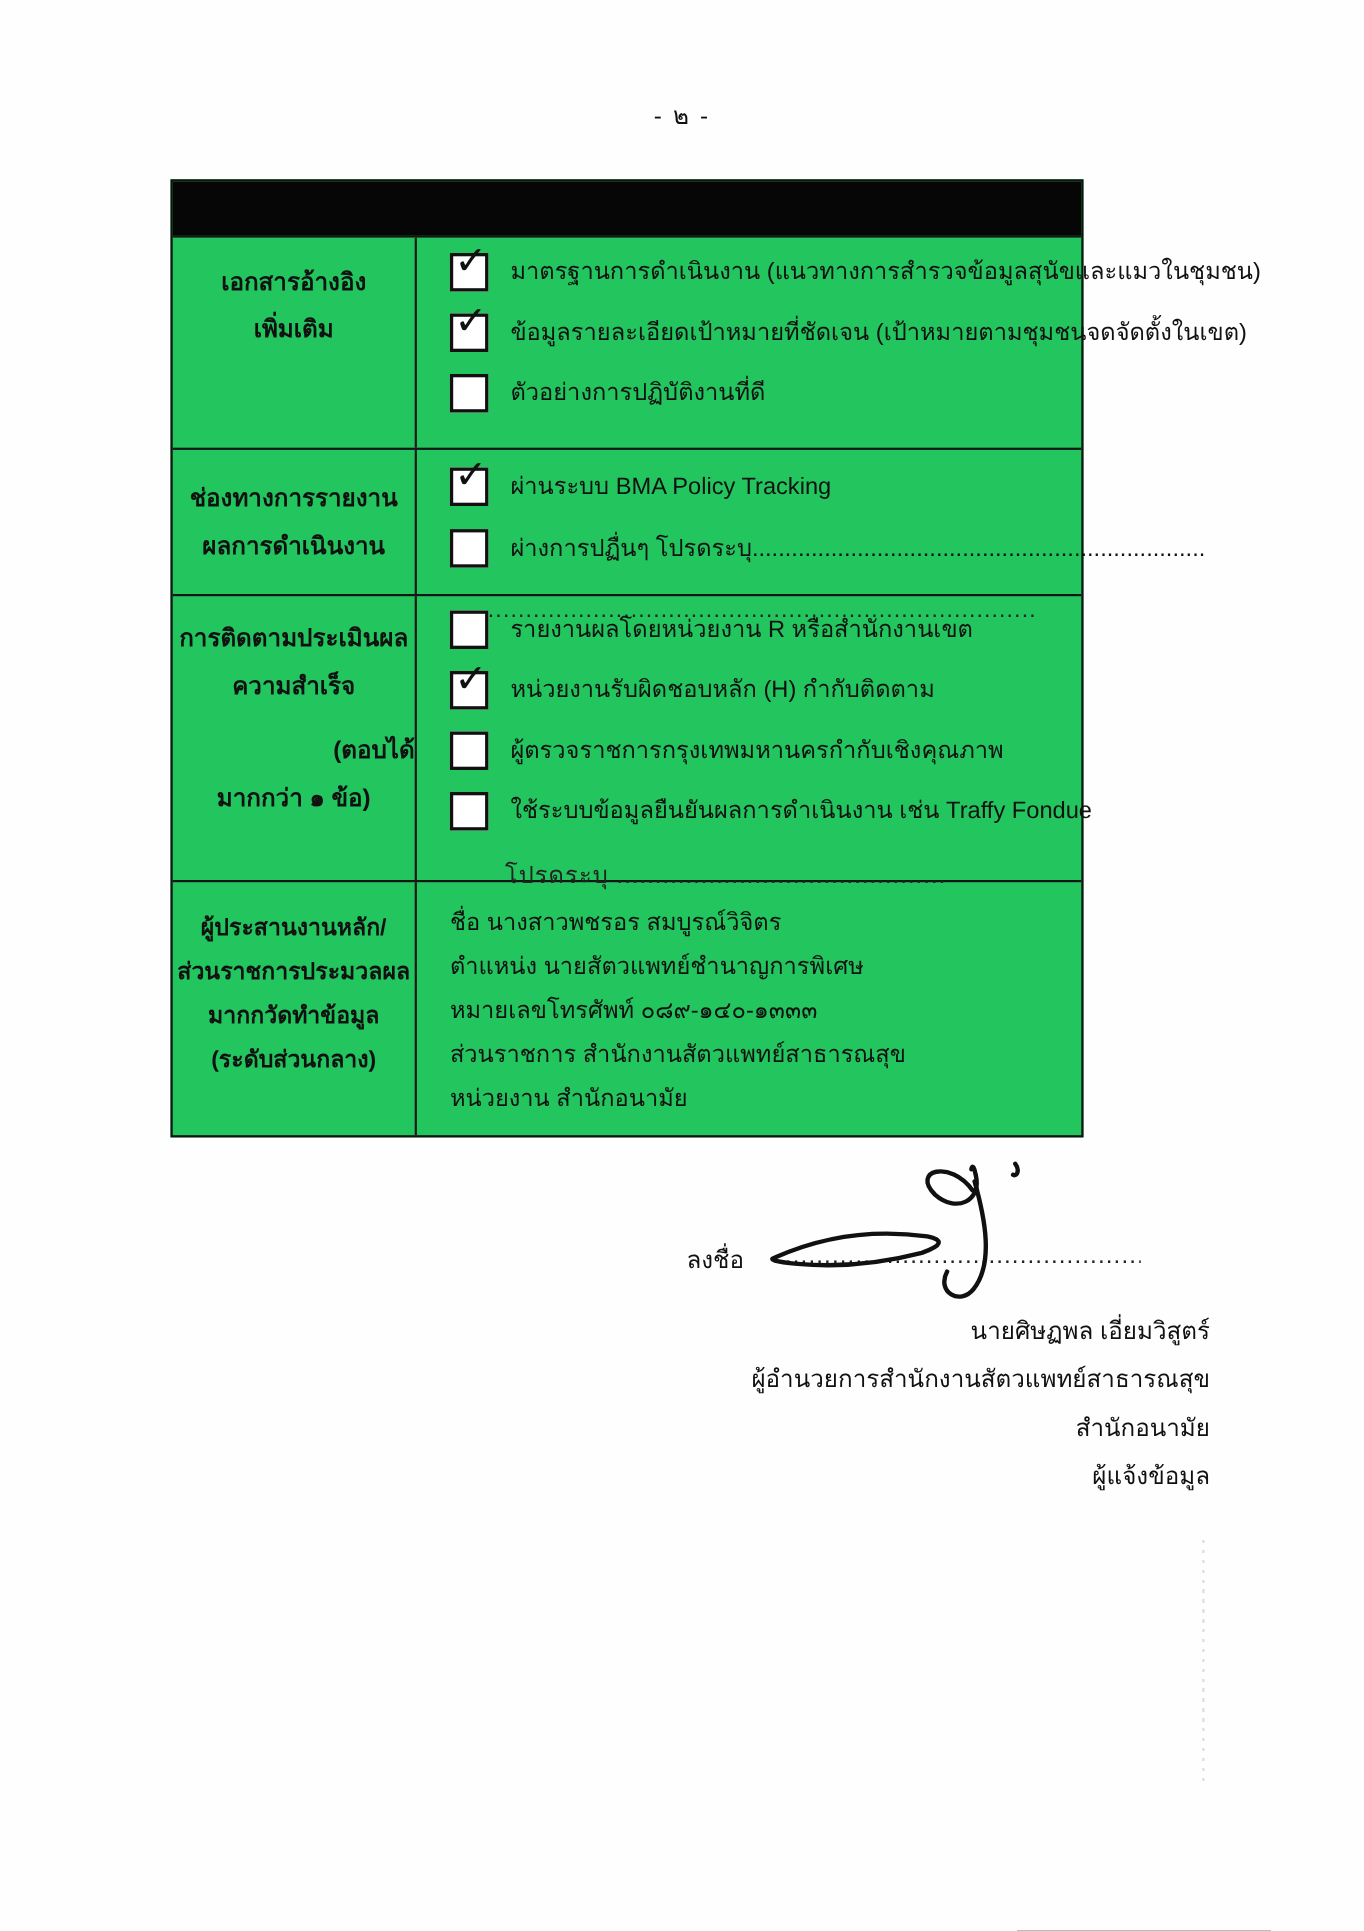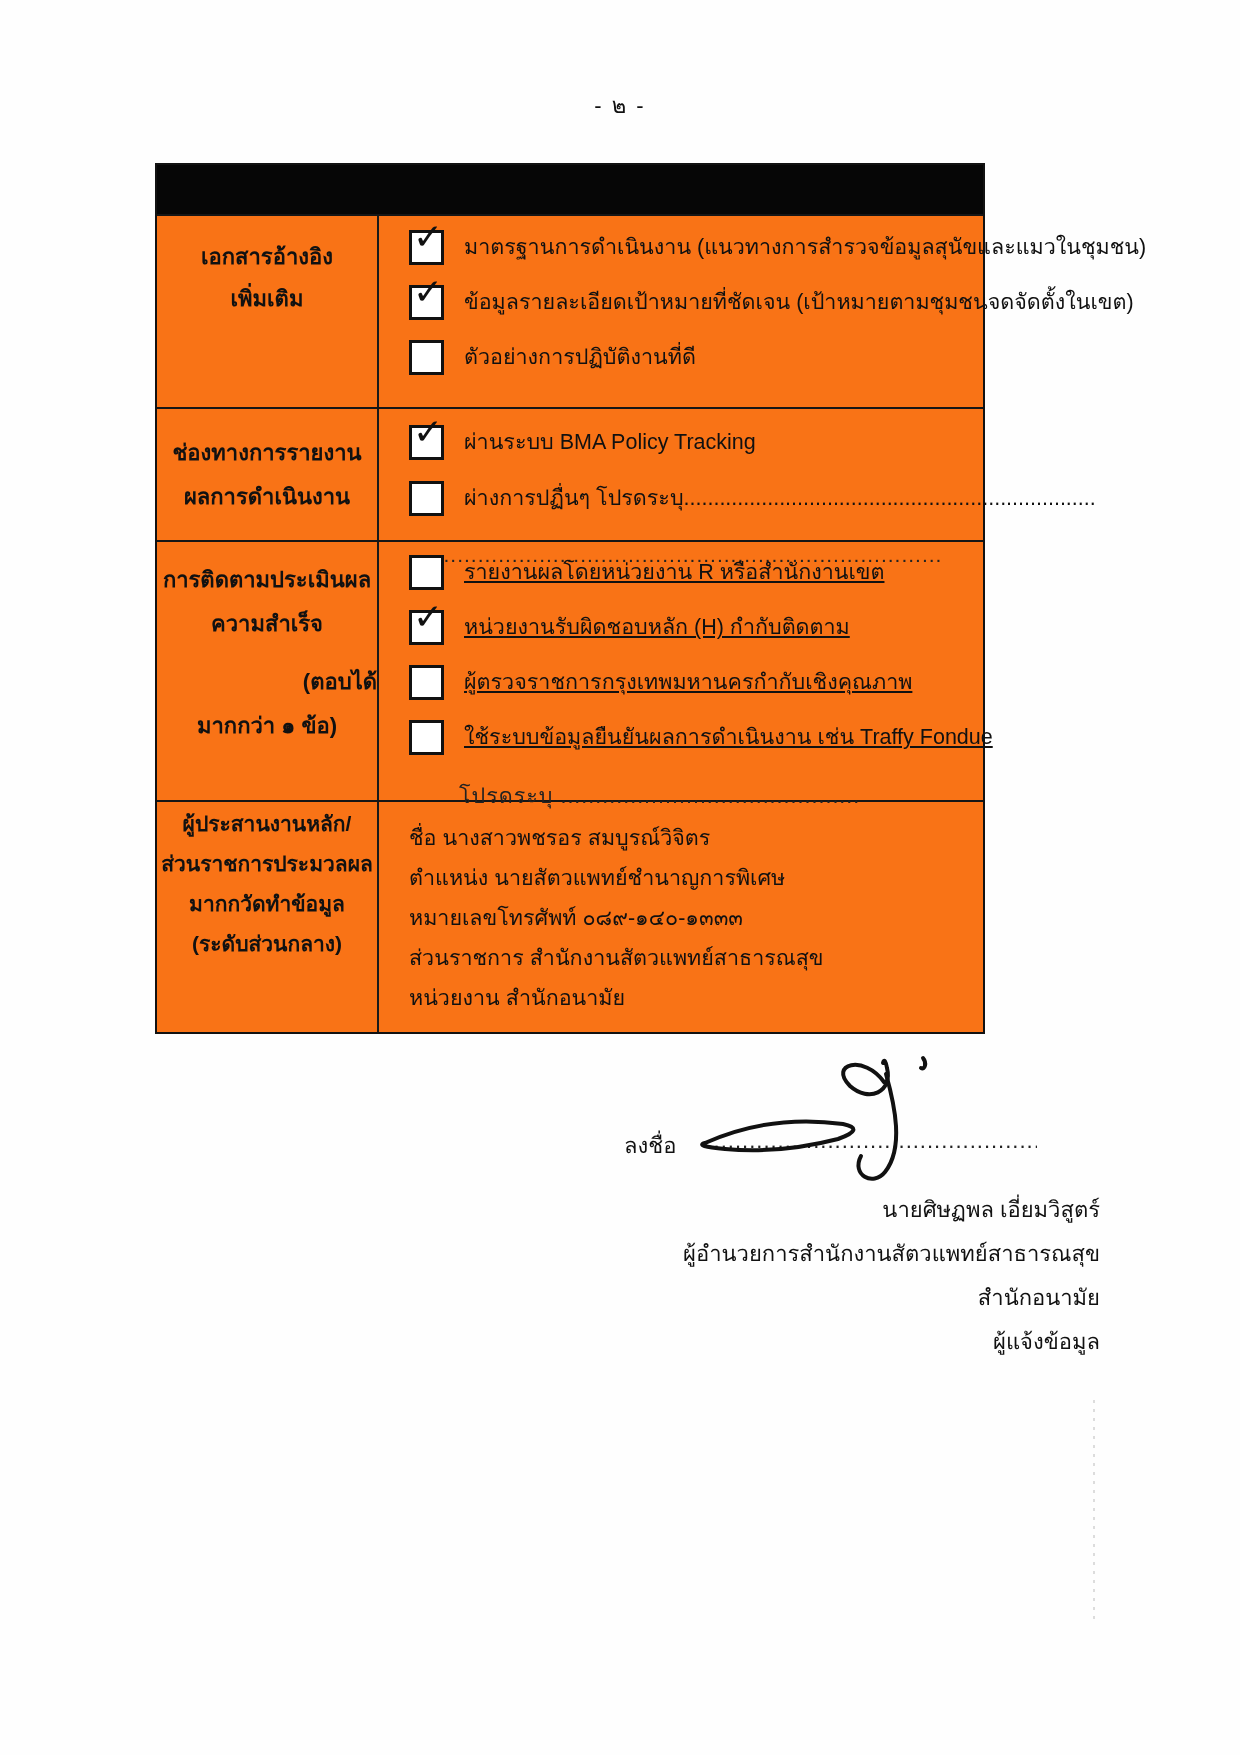--- a/index.html
+++ b/index.html
@@ -15,21 +15,21 @@
   .page-number {
     position:absolute; top:88px; left:0; width:1240px;
     text-align:center; font-size:22px; letter-spacing:2px;
   }
 
   
   .doc-table {
     position:absolute; left:155px; top:163px; width:830px;
     border:2px solid #121212;
     box-sizing:border-box;
-    background:#f97316;
+    background:#22c55e;
   }
   .header-bar {
     height:47px; background:#060606;
     border-bottom:2px solid #060606;
     position:relative;
   }
   .t-row { display:flex; border-top:2px solid #161616; box-sizing:border-box; }
   .t-row:first-of-type { border-top:none; }
   .label-cell {
     width:222px; flex:none;
@@ -43,26 +43,26 @@
 
   .row-1 { height:193px; }
   .row-2 { height:133px; }
   .row-3 { height:260px; }
   .row-4 { height:232px; }
 
   .row-1 .label-cell { padding-top:20px; line-height:42px; }
   .row-2 .label-cell { padding-top:22px; line-height:44px; }
   .row-3 .label-cell { padding-top:16px; line-height:44px; }
   .row-3 .label-gap { margin-top:14px;text-align:right; }
-  .row-4 .label-cell { padding-top:2px; line-height:40px; font-size:21px; }
+  .row-4 .label-cell { padding-top:22px; line-height:40px; font-size:21px; }
 
   .check-item { display:flex; align-items:flex-start; }
   .row-1 .check-item { margin-top:14px; height:41px; }
   .row-2 .check-item { margin-top:16px; height:40px; }
-  .row-3 .check-item { margin-top:13px; height:42px;text-decoration:underline; }
+  .row-3 .check-item { margin-top:13px; height:42px; }
 
   .checkbox {
     width:29px; height:29px; flex:none;
     border:3px solid #111;
     margin-right:20px;
     position:relative;
     background:#fff;
   }
   .checkbox .tick {
     display:none;

